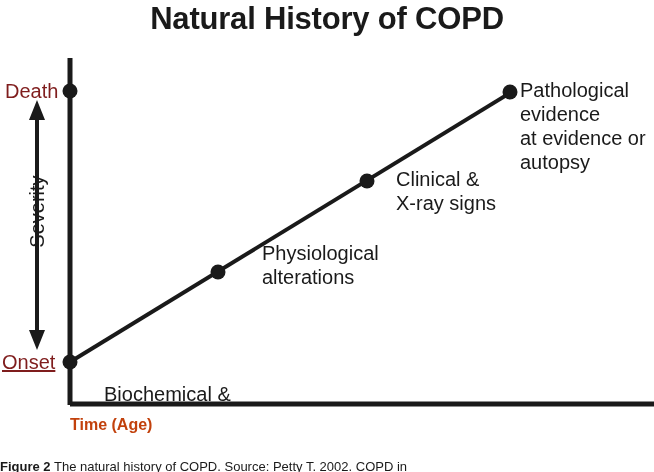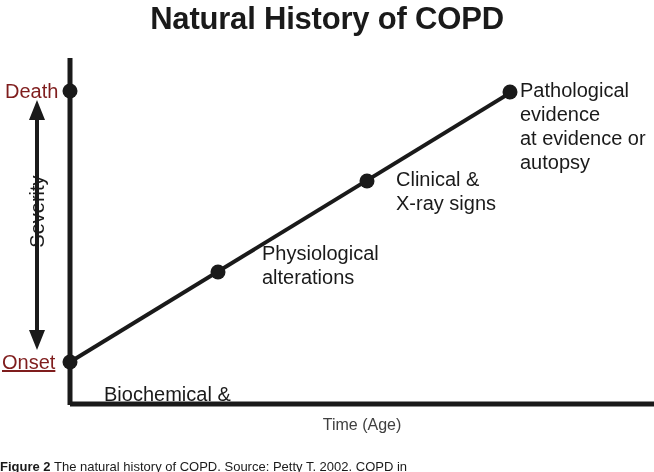--- a/index.html
+++ b/index.html
@@ -68,24 +68,24 @@
     color: #1a1a1a;
     transform: rotate(-90deg);
     transform-origin: 50% 50%;
     white-space: nowrap;
   }
   #x-axis-label {
     position: absolute;
     left: 70px;
     top: 416px;
     width: 584px;
-    text-align: center;
+    text-align: left;
     font-size: 16px;
-    font-weight: normal;
-    color: #404040;
+    font-weight: bold;
+    color: #c2410c;
     white-space: nowrap;
   }
   .point-label {
     position: absolute;
     font-size: 20px;
     line-height: 24px;
     color: #1a1a1a;
     white-space: nowrap;
   }
   #label-biochemical { left: 104px; top: 347px; margin-top: 35px; }

